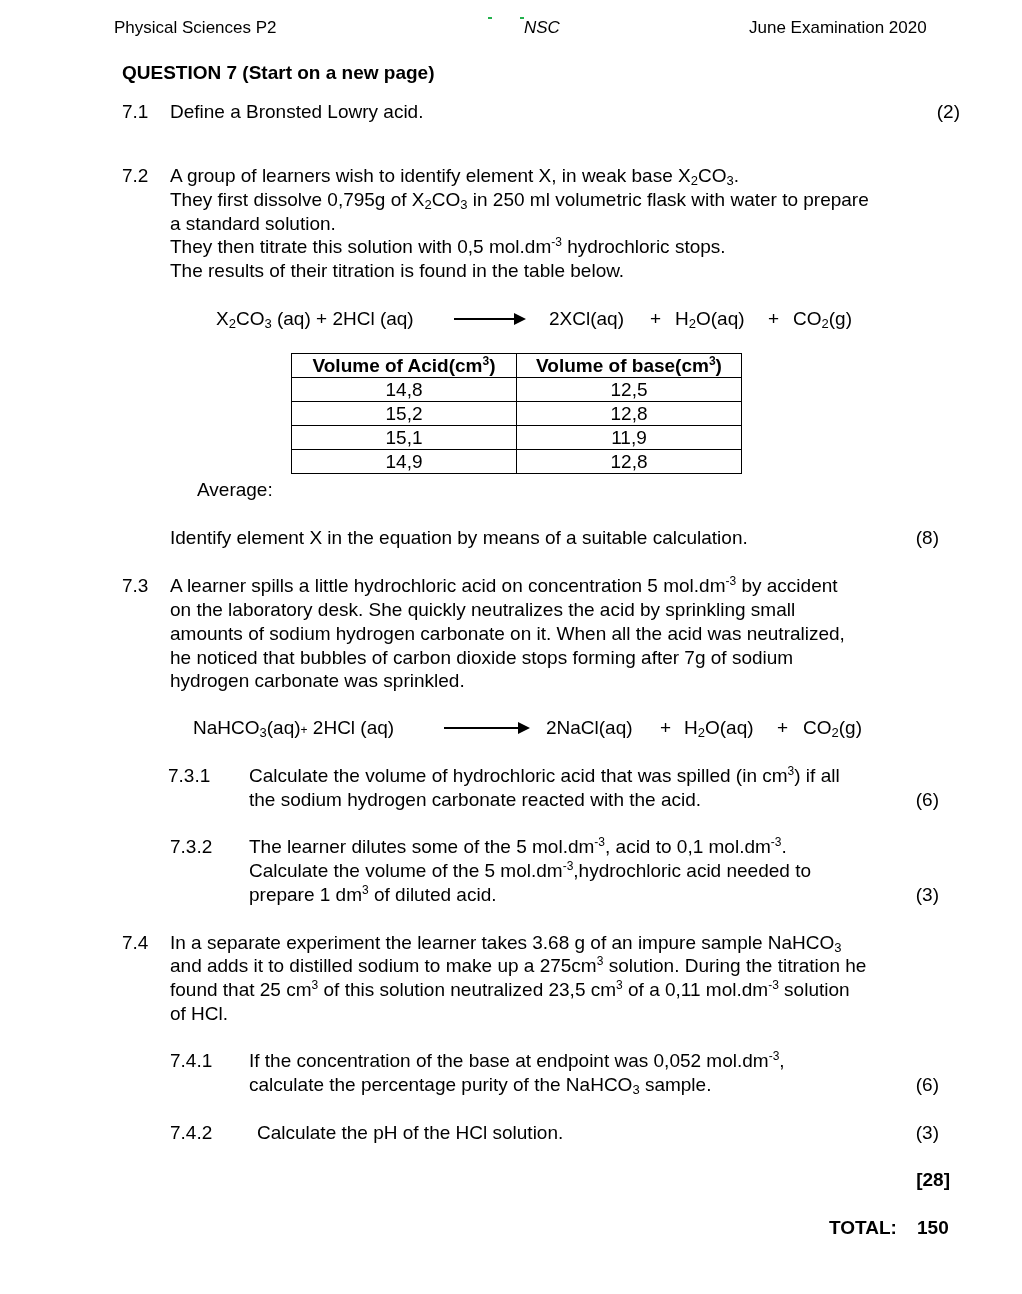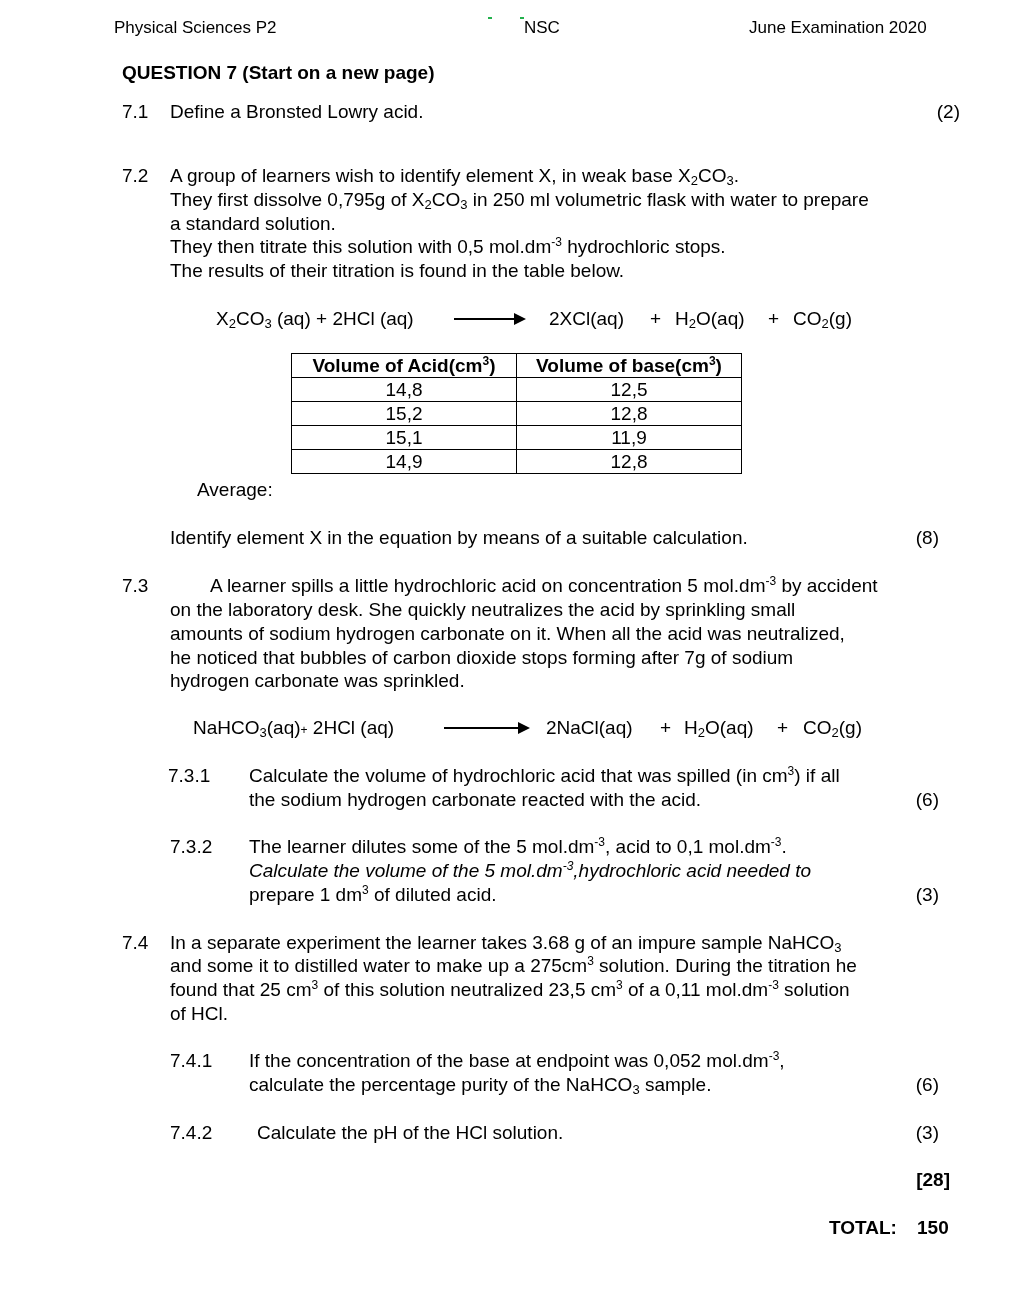--- a/index.html
+++ b/index.html
@@ -29,21 +29,21 @@
   table.titr th { font-weight: bold; }
   table.titr td.c1 { width: 224px; }
   table.titr td.c2 { width: 224px; }
 </style>
 </head>
 <body>
 
 <div class="abs hdr" style="left:114px; top:16px;">Physical Sciences P2</div>
 <div class="green-tick" style="left:488px; top:17px;"></div>
 <div class="green-tick" style="left:520px; top:17px;"></div>
-<div class="abs hdr" style="left:524px; top:16px;">NSC</div>
+<div class="abs hdr" style="left:524px; top:16px;font-style:italic;">NSC</div>
 <div class="abs hdr" style="left:749px; top:16px;">June Examination 2020</div>
 
 <div class="abs bold" style="left:122px; top:61px;">QUESTION 7 (Start on a new page)</div>
 
 <div class="abs" style="left:122px; top:100px;">7.1</div>
 <div class="abs" style="left:170px; top:100px;">Define a Bronsted Lowry acid.</div>
 <div class="marks" style="left:900px; top:100px;">(2)</div>
 
 <div class="abs" style="left:122px; top:164px;">7.2</div>
 <div class="abs" style="left:170px; top:164px;"><span>A group of learners wish to identify element X, in weak base X</span><sub>2</sub><span>CO</span><sub>3</sub><span>.</span></div>
@@ -83,48 +83,48 @@
     <td class="c2">12,8</td>
   </tr>
 </tbody>
   </table>
 <div class="abs" style="left:197px; top:478px;">Average:</div>
 
 <div class="abs" style="left:170px; top:526px;">Identify element X in the equation by means of a suitable calculation.</div>
 <div class="marks" style="left:879px; top:526px;">(8)</div>
 
 <div class="abs" style="left:122px; top:574px;">7.3</div>
-<div class="abs" style="left:170px; top:574px;margin-left:40px;"><span>A learner spills a little hydrochloric acid on concentration 5 mol.dm</span><sup>-3</sup><span> by accident</span></div>
+<div class="abs" style="left:170px; top:574px;"><span>A learner spills a little hydrochloric acid on concentration 5 mol.dm</span><sup>-3</sup><span> by accident</span></div>
 <div class="abs" style="left:170px; top:598px;">on the laboratory desk. She quickly neutralizes the acid by sprinkling small</div>
 <div class="abs" style="left:170px; top:622px;">amounts of sodium hydrogen carbonate on it. When all the acid was neutralized,</div>
 <div class="abs" style="left:170px; top:646px;">he noticed that bubbles of carbon dioxide stops forming after 7g of sodium</div>
 <div class="abs" style="left:170px; top:669px;">hydrogen carbonate was sprinkled.</div>
 
 <div class="abs" style="left:193px; top:716px;"><span>NaHCO</span><sub>3</sub><span>(aq)</span><span style="font-size:12px;">+</span><span> 2HCl (aq)</span></div>
 <div class="arrow" style="left:444px; top:727px; width:84px;"></div>
 <div class="abs" style="left:546px; top:716px;">2NaCl(aq)</div>
 <div class="abs" style="left:660px; top:716px;">+</div>
 <div class="abs" style="left:684px; top:716px;"><span>H</span><sub>2</sub><span>O(aq)</span></div>
 <div class="abs" style="left:777px; top:716px;">+</div>
 <div class="abs" style="left:803px; top:716px;"><span>CO</span><sub>2</sub><span>(g)</span></div>
 
 <div class="abs" style="left:168px; top:764px;">7.3.1</div>
 <div class="abs" style="left:249px; top:764px;"><span>Calculate the volume of hydrochloric acid that was spilled (in cm</span><sup>3</sup><span>) if all</span></div>
 <div class="abs" style="left:249px; top:788px;">the sodium hydrogen carbonate reacted with the acid.</div>
 <div class="marks" style="left:879px; top:788px;">(6)</div>
 
 <div class="abs" style="left:170px; top:835px;">7.3.2</div>
 <div class="abs" style="left:249px; top:835px;"><span>The learner dilutes some of the 5 mol.dm</span><sup>-3</sup><span>, acid to 0,1 mol.dm</span><sup>-3</sup><span>.</span></div>
-<div class="abs" style="left:249px; top:859px;font-style:italic;"><span>Calculate the volume of the 5 mol.dm</span><sup>-3</sup><span>,hydrochloric acid needed to</span></div>
+<div class="abs" style="left:249px; top:859px;"><span>Calculate the volume of the 5 mol.dm</span><sup>-3</sup><span>,hydrochloric acid needed to</span></div>
 <div class="abs" style="left:249px; top:883px;"><span>prepare 1 dm</span><sup>3</sup><span> of diluted acid.</span></div>
 <div class="marks" style="left:879px; top:883px;">(3)</div>
 
 <div class="abs" style="left:122px; top:931px;">7.4</div>
 <div class="abs" style="left:170px; top:931px;"><span>In a separate experiment the learner takes 3.68 g of an impure sample NaHCO</span><sub>3</sub></div>
-<div class="abs" style="left:170px; top:954px;"><span>and some it to distilled water to make up a 275cm</span><sup>3</sup><span> solution. During the titration he</span></div>
+<div class="abs" style="left:170px; top:954px;"><span>and adds it to distilled sodium to make up a 275cm</span><sup>3</sup><span> solution. During the titration he</span></div>
 <div class="abs" style="left:170px; top:978px;"><span>found that 25 cm</span><sup>3</sup><span> of this solution neutralized 23,5 cm</span><sup>3</sup><span> of a 0,11 mol.dm</span><sup>-3</sup><span> solution</span></div>
 <div class="abs" style="left:170px; top:1002px;">of HCl.</div>
 
 <div class="abs" style="left:170px; top:1049px;text-align:center;">7.4.1</div>
 <div class="abs" style="left:249px; top:1049px;"><span>If the concentration of the base at endpoint was 0,052 mol.dm</span><sup>-3</sup><span>,</span></div>
 <div class="abs" style="left:249px; top:1073px;"><span>calculate the percentage purity of the NaHCO</span><sub>3</sub><span> sample.</span></div>
 <div class="marks" style="left:879px; top:1073px;">(6)</div>
 
 <div class="abs" style="left:170px; top:1121px;">7.4.2</div>
 <div class="abs" style="left:257px; top:1121px;">Calculate the pH of the HCl solution.</div>

